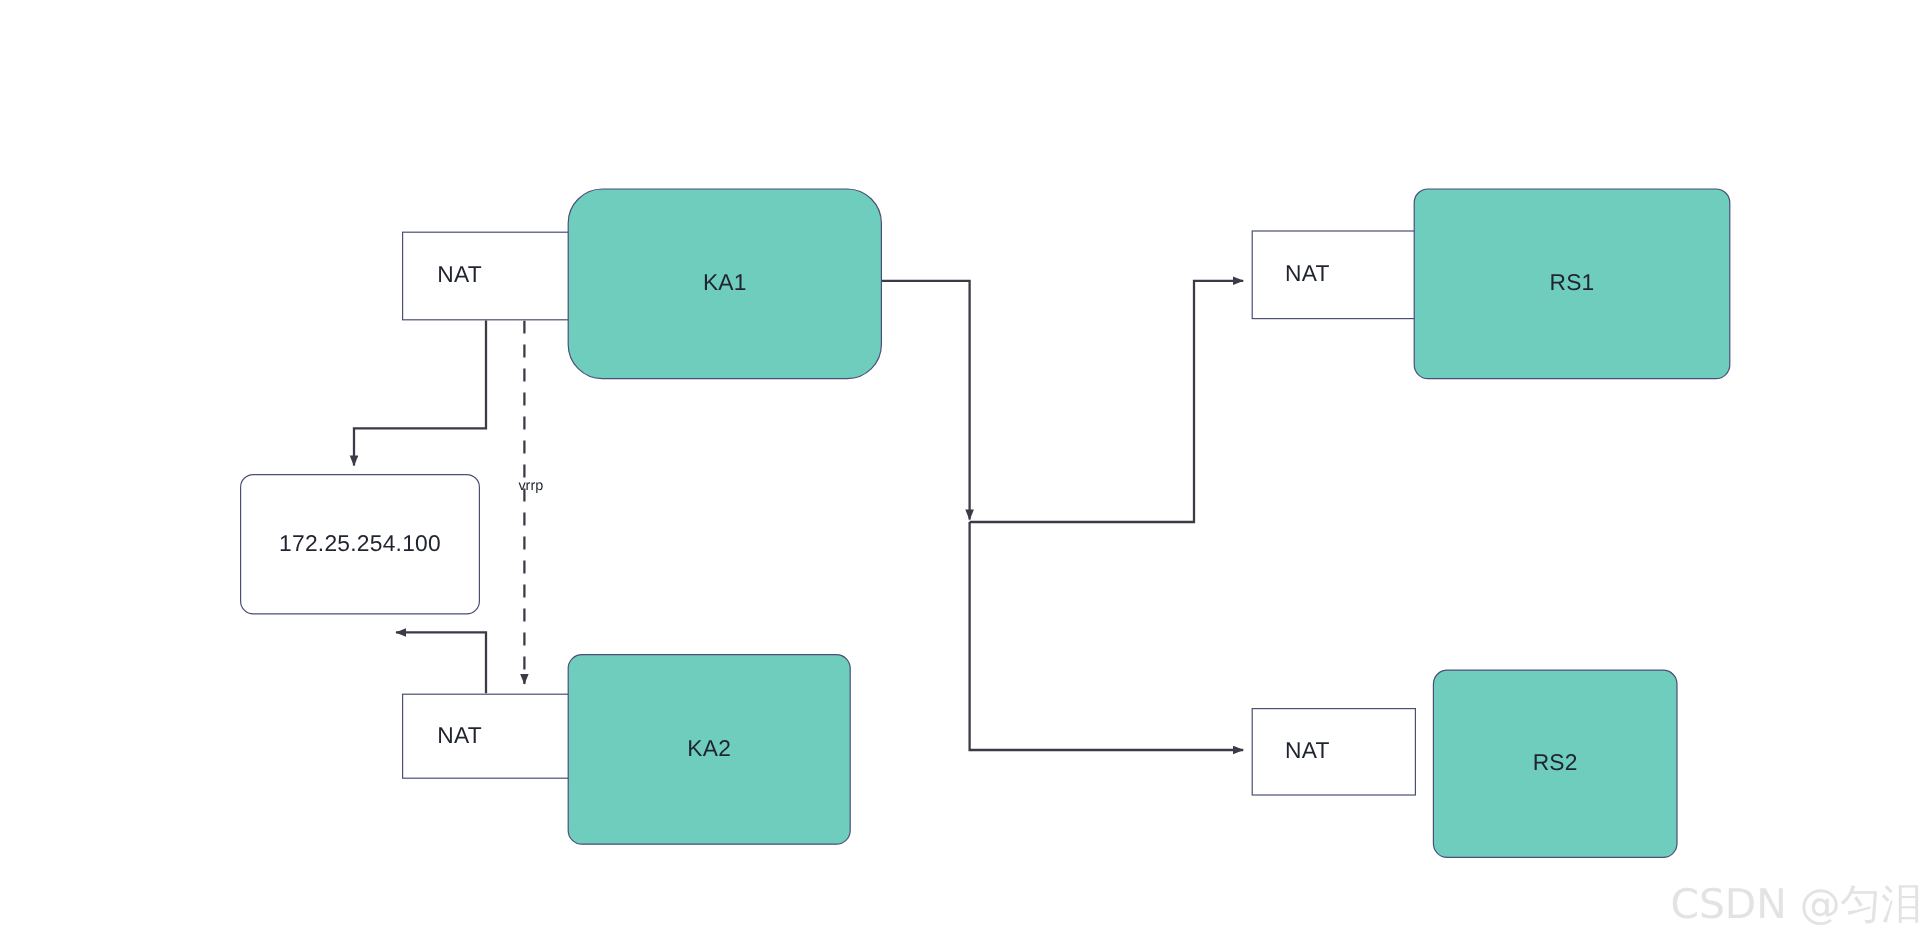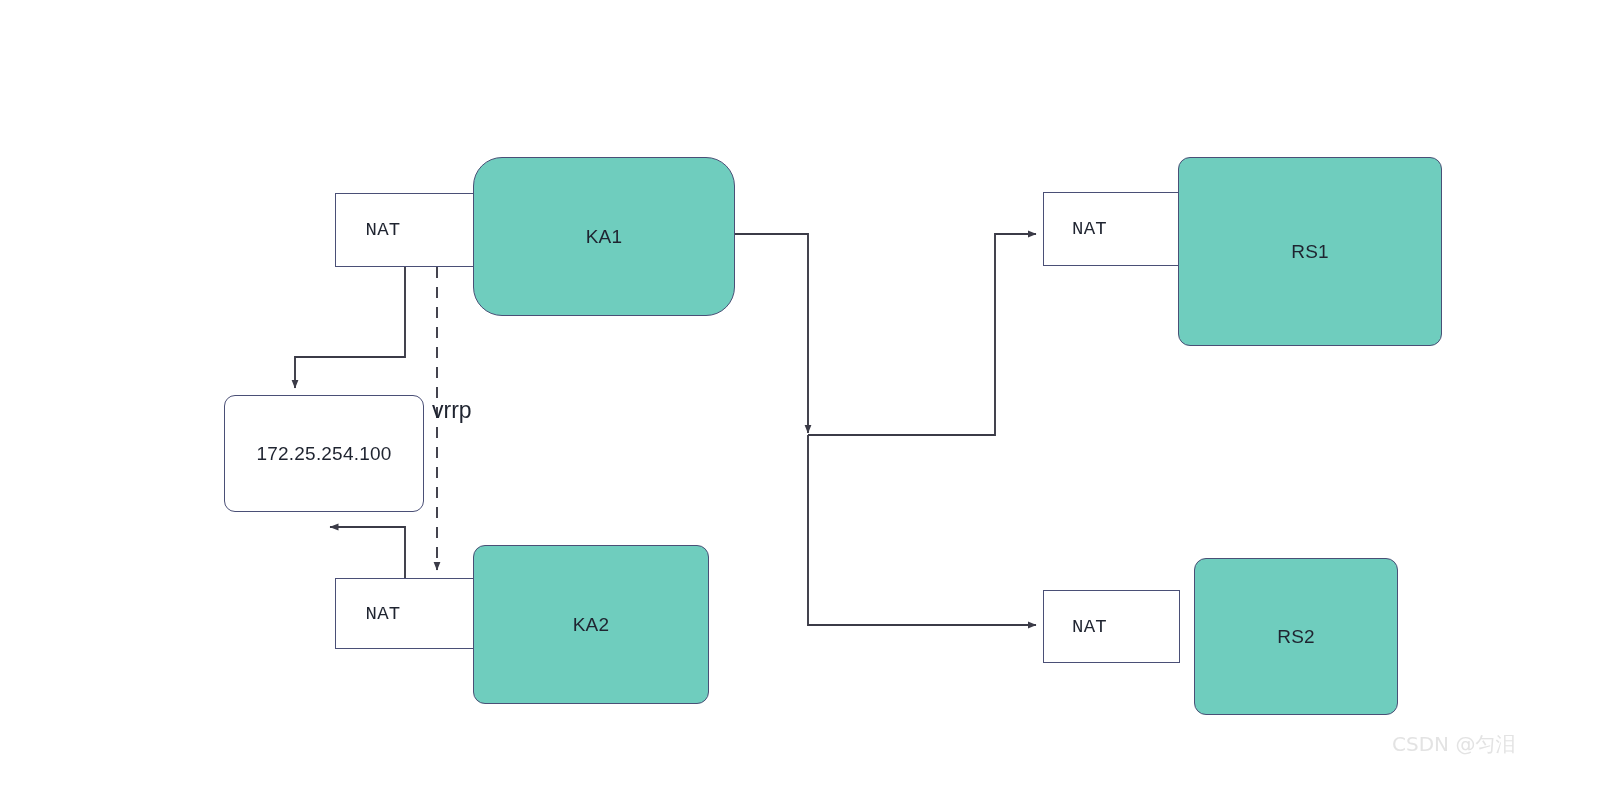--- a/index.html
+++ b/index.html
@@ -35,44 +35,42 @@
     background: #6fcdbe;
     border: 1.6px solid #4a4f76;
     border-radius: 12px;
     z-index: 3;
   }
   .node-nat {
     background: #ffffff;
     border: 1.6px solid #4a4f76;
     border-radius: 0;
     z-index: 2;
-    font-family: Liberation Mono, monospace;
   }
   .node-vip {
     background: #ffffff;
     border: 1.6px solid #4a4f76;
     border-radius: 11px;
     z-index: 3;
-    margin-left: 24px;
   }
   .nat-label {
     
     transform: translateX(-22px);
   }
   .edge-label {
     position: absolute;
-    font-size: 23px;
+    font-size: 12px;
     color: #1f2430;
     z-index: 5;
     background: transparent;
     white-space: nowrap;
   }
   .watermark {
     position: absolute;
-    font-size: 20px;
+    font-size: 34px;
     color: #e3e3e3;
     z-index: 1;
     white-space: nowrap;
     font-family: "DejaVu Sans", sans-serif;
   }
 </style>
 </head>
 <body>
 
 <svg id="canvas" viewBox="0 0 1604 791" xmlns="http://www.w3.org/2000/svg">
@@ -112,21 +110,21 @@
   <span>KA2</span>
 </div>
 
 <div class="node node-vip" style="left:200px; top:395px; width:200px; height:117px;">
   <span>172.25.254.100</span>
 </div>
 
 <div class="node node-nat" style="left:1043px; top:192px; width:137px; height:74px;">
   <span class="nat-label">NAT</span>
 </div>
-<div class="node node-teal" style="left:1178px; top:157px; width:264px; height:189px;">
+<div class="node node-teal" style="left:1178px; top:157px; width:264px; height:159px;">
   <span>RS1</span>
 </div>
 
 <div class="node node-nat" style="left:1043px; top:590px; width:137px; height:73px;">
   <span class="nat-label">NAT</span>
 </div>
 <div class="node node-teal" style="left:1194px; top:558px; width:204px; height:157px;">
   <span>RS2</span>
 </div>
 

